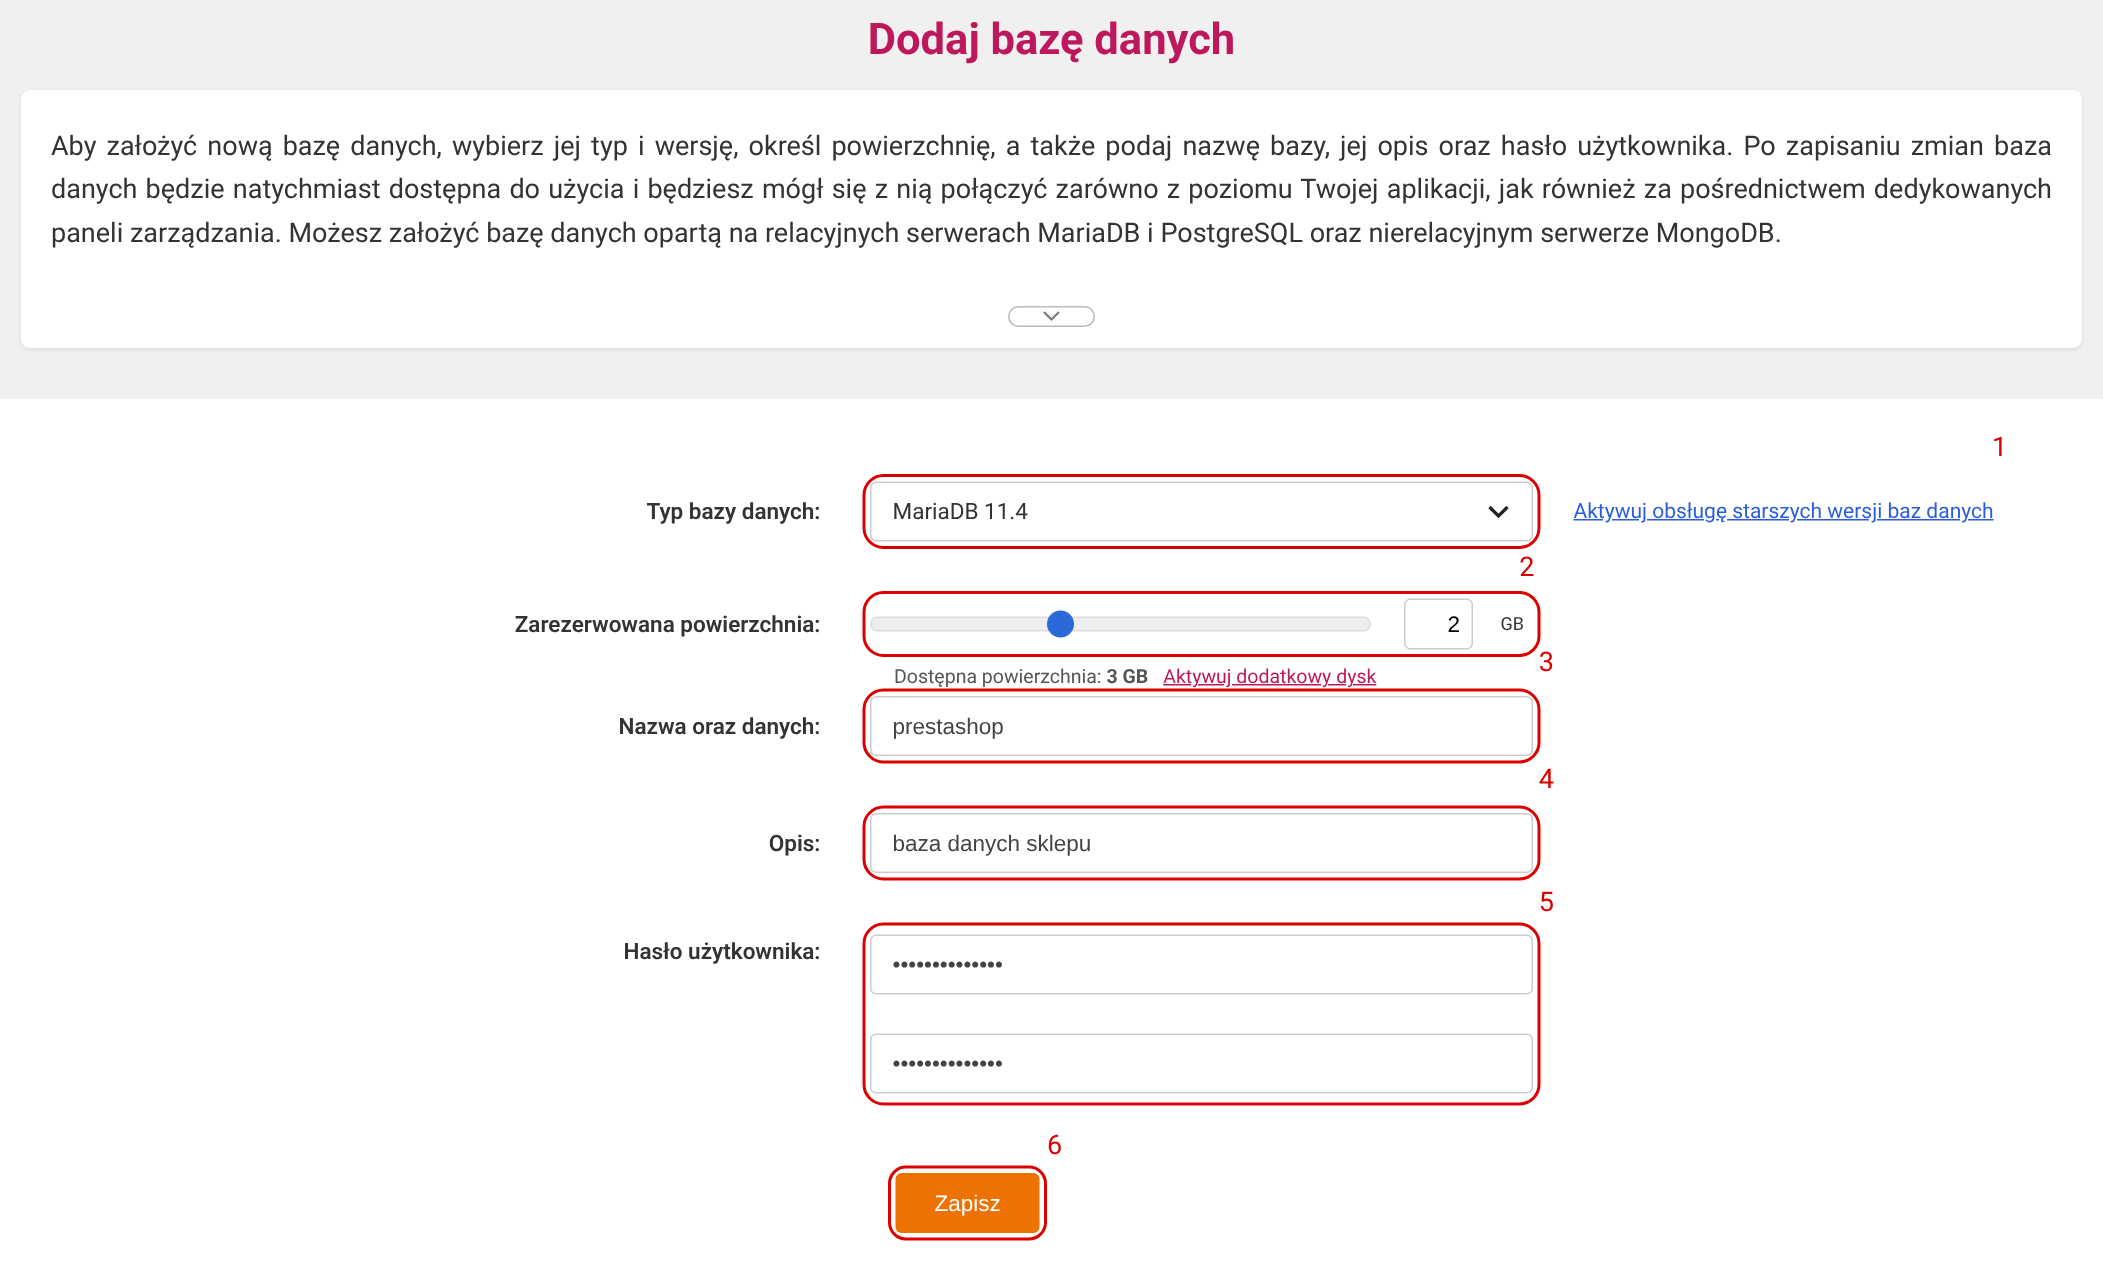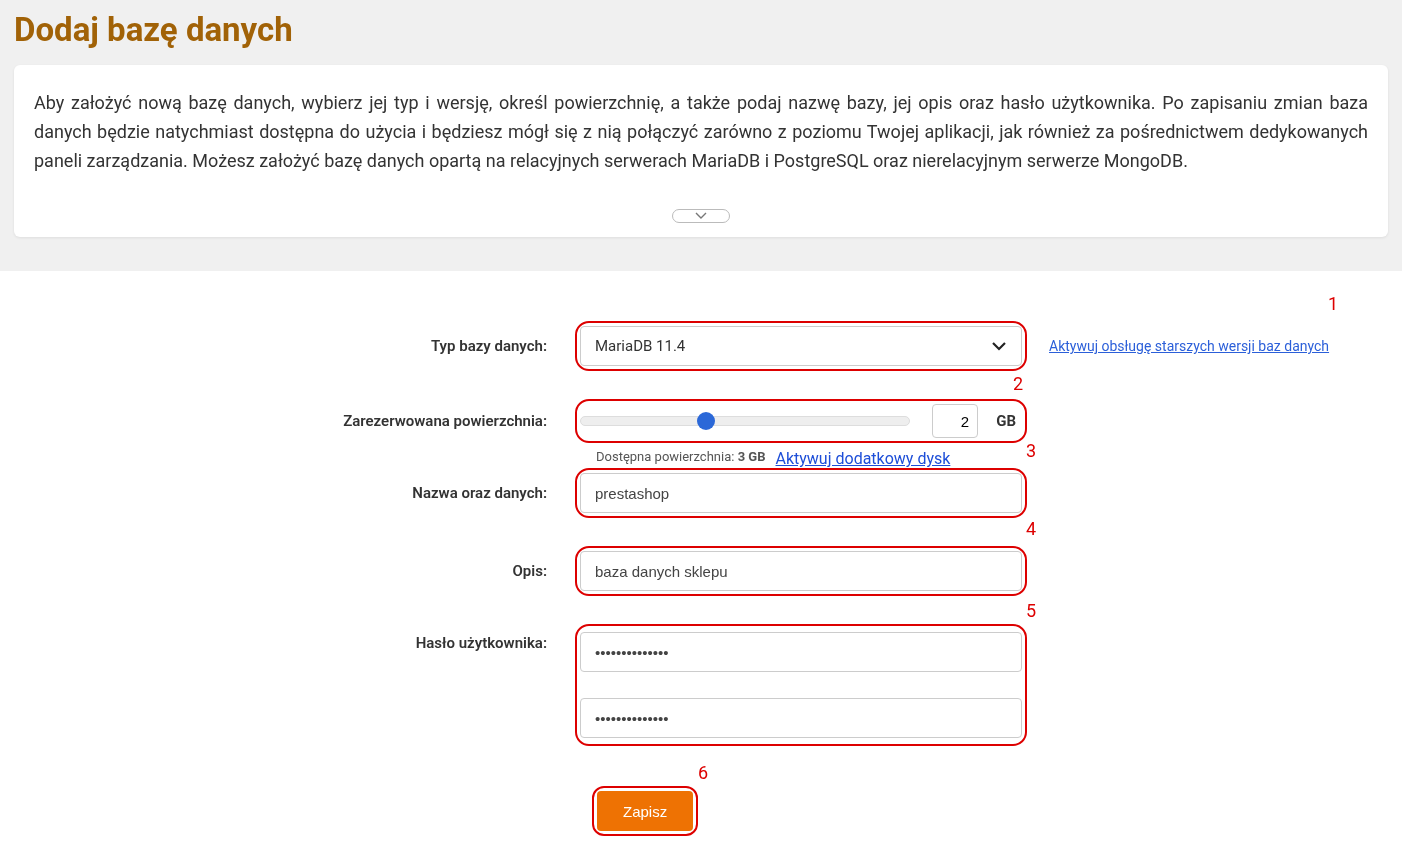--- a/index.html
+++ b/index.html
@@ -9,24 +9,25 @@
       color: #333;
     }
     .page {
       width: 1402px;
       min-height: 841px;
     }
     .header-section {
       padding: 10px 14px 14px 14px;
     }
     h1 {
-      font-size: 33px;
+      font-size: 29px;
       font-weight: 700;
-      color: #a16207;
+      color: #be185d;
       margin-bottom: 16px;
+      text-align: center;
     }
     .info-card {
       background: #fff;
       border-radius: 6px;
       padding: 24px 20px 14px 20px;
       box-shadow: 0 1px 3px rgba(0,0,0,0.08);
     }
     .info-text {
       font-size: 18px;
       line-height: 1.6;
@@ -136,39 +137,39 @@
       width: 46px;
       height: 34px;
       border: 1px solid #ccc;
       border-radius: 4px;
       text-align: right;
       padding: 0 8px;
       font-size: 15px;
       margin-left: 10px;
     }
     .slider-unit {
-      font-size: 15px;
-      font-weight: 700;
+      font-size: 12px;
+      font-weight: 400;
       margin-left: 6px;
       margin-right: 6px;
     }
     .hint-row {
       display: flex;
       margin-top: -22px;
     }
     .hint-spacer { width: 596px; }
     .hint-text {
       font-size: 13px;
       color: #555;
     }
     .hint-text strong { font-weight: 700; }
     .hint-link {
-      color: #1d4ed8;
+      color: #be185d;
       text-decoration: underline;
-      font-size: 16px;
+      font-size: 13px;
       cursor: pointer;
       margin-left: 10px;
     }
     .text-input {
       width: 442px;
       height: 40px;
       border: 1px solid #ccc;
       border-radius: 4px;
       padding: 0 14px;
       font-size: 15px;

